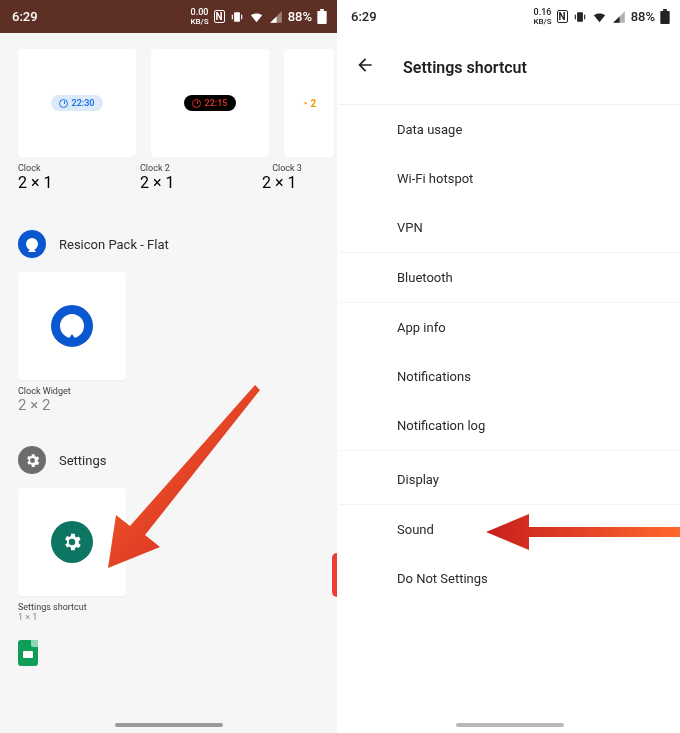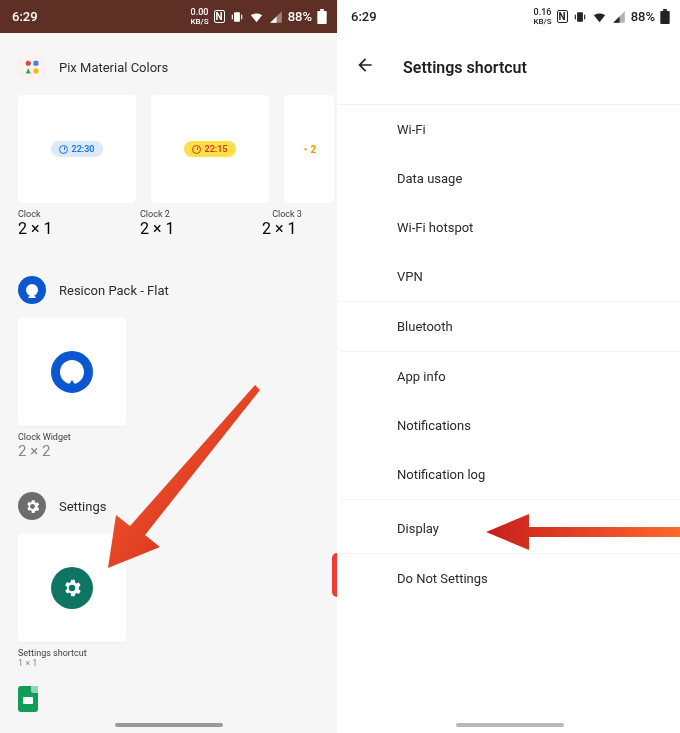--- a/index.html
+++ b/index.html
@@ -98,21 +98,21 @@
     .w3 { width: 50px; }
 
     .pill {
       display: inline-flex; align-items: center; gap: 3px;
       padding: 3px 8px;
       border-radius: 12px;
       font-size: 9px;
       font-weight: 600;
     }
     .pill-blue { background: #dbe9f8; color: #1a73e8; justify-content: center; }
-    .pill-red { background: #fde047; color: #d93025; }
+    .pill-red { background: #000000; color: #d93025; }
     .pill-part { color: #f29900; font-size: 10px; font-weight: 700; }
     .clk-ic { width:9px; height:9px; border: 1.3px solid currentColor; border-radius:50%; position: relative; }
     .clk-ic:after { content:''; position:absolute; width:1.2px; height:3px; background:currentColor; top:1px; left:3.2px; }
     .cap-row { display:flex; gap: 4px; }
     .cap-col { width: 118px; }
     .cap-col.sm { width: 50px; }
 
     .section-gap { height: 34px; }
 
     .resicon-circle {
@@ -246,31 +246,20 @@
       <span>88%</span>
       <svg width="10" height="15" viewBox="0 0 10 16" fill="#fff">
           <rect x="3" y="0" width="4" height="2"></rect>
           <rect x="0" y="2" width="10" height="14" rx="1"></rect>
         </svg>
     </div>
   </div>
 
   <div class="panel">
 
-    <div class="section-header">
-      <div class="pix-icon">
-        <svg width="17" height="17" viewBox="0 0 20 20">
-          <circle cx="5" cy="5" r="3" fill="#ea4335"></circle>
-          <rect x="11" y="2" width="6" height="6" rx="1.5" fill="#4285f4"></rect>
-          <path d="M5 11l3 6H2z" fill="#34a853"></path>
-          <circle cx="14" cy="14" r="3" fill="#fbbc04"></circle>
-        </svg>
-      </div>
-      <span>Pix Material Colors</span>
-    </div>
 
     <div class="widget-row">
       <div class="widget-card w1">
         <div class="pill pill-blue">
           <span class="clk-ic"></span>
           <span>22:30</span>
         </div>
       </div>
       <div class="widget-card w2">
         <div class="pill pill-red">
@@ -395,34 +384,34 @@
     <span class="back-arrow">
       <svg width="20" height="20" viewBox="0 0 24 24" fill="#222">
           <path d="M20 11H7.8l5.6-5.6L12 4l-8 8 8 8 1.4-1.4L7.8 13H20z"></path>
         </svg>
     </span>
     <span>Settings shortcut</span>
   </div>
   <div class="divider"></div>
 
   <div class="list">
-    <div class="list-item">Wi-Fi</div>
     <div class="list-item">Data usage</div>
     <div class="list-item">Wi-Fi hotspot</div>
     <div class="list-item">VPN</div>
     <div class="grp-div"></div>
     <div class="list-item">Bluetooth</div>
     <div class="grp-div"></div>
     <div class="list-item">App info</div>
     <div class="list-item">Notifications</div>
     <div class="list-item highlight">Notification log</div>
     <div class="grp-div"></div>
     <div class="grp-gap"></div>
     <div class="list-item">Display</div>
     <div class="grp-div"></div>
+    <div class="list-item">Sound</div>
     <div class="list-item" style="padding-bottom:4px;">Do Not Settings</div>
   </div>
 
   <div class="arrow-wrap" style="left:145px; top:512px;">
     <svg width="200" height="40" viewBox="0 0 200 40">
       <defs>
         <linearGradient id="ga2" x1="1" y1="0" x2="0" y2="0">
           <stop offset="0" stop-color="#ff6a2c"></stop>
             <stop offset="1" stop-color="#c81e1e"></stop>
         </linearGradient>

